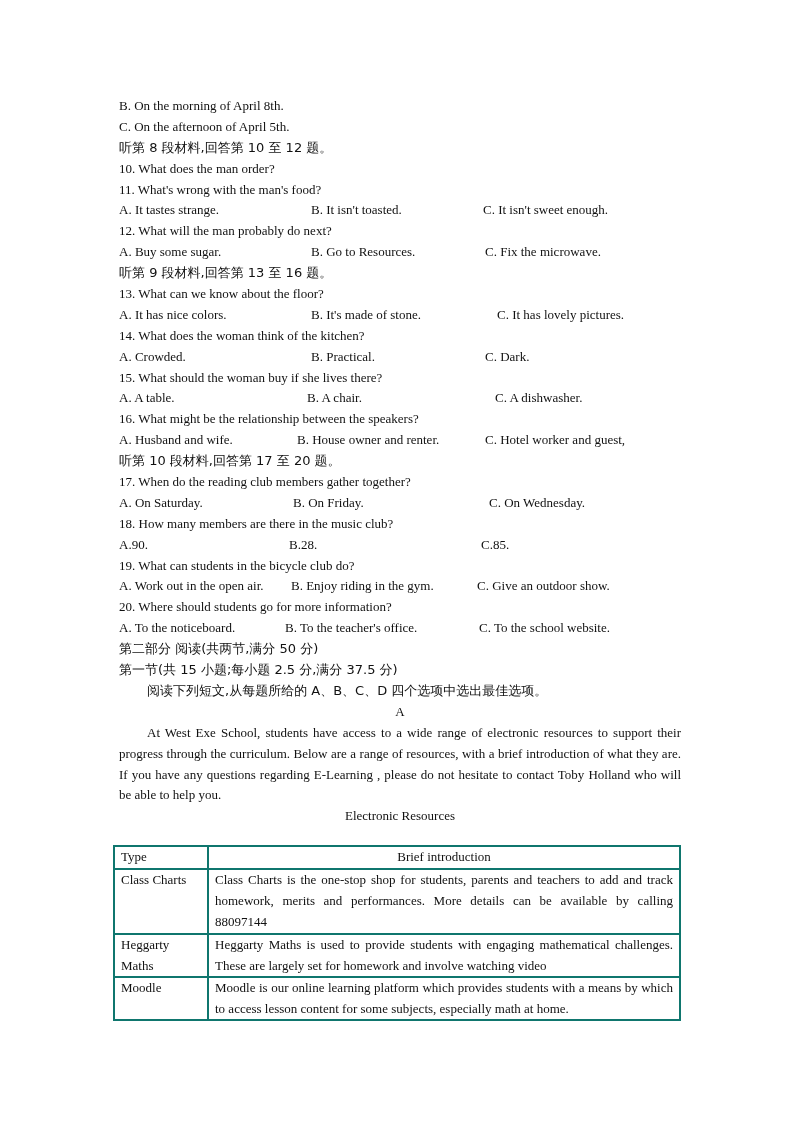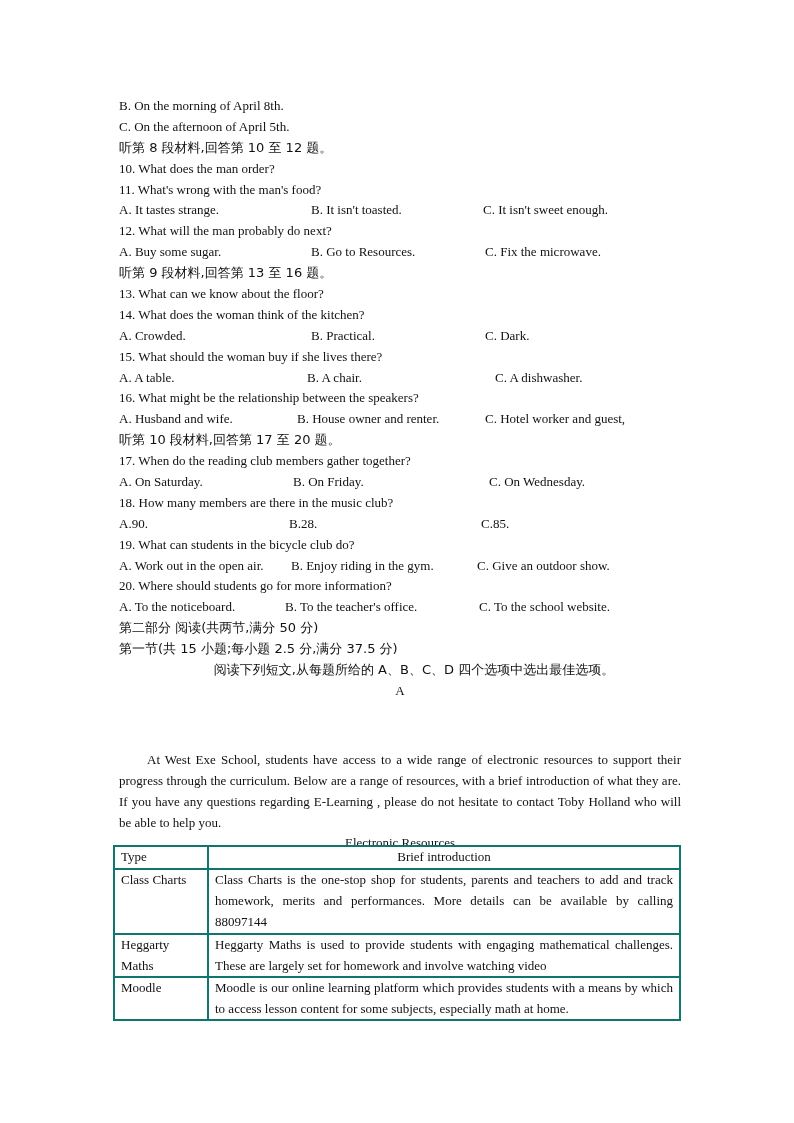--- a/index.html
+++ b/index.html
@@ -6,21 +6,21 @@
   body {
     width: 794px; height: 1123px; position: relative; overflow: hidden;
     font-family: "Liberation Serif", "DejaVu Serif", serif;
     color: #111111; font-size: 13px;
   }
   .page { position: absolute; left: 119px; top: 96px; width: 562px; }
   .line { height: 20.9px; line-height: 20.9px; white-space: nowrap; position: relative; }
   .opt { position: absolute; top: 0; }
   .cn { font-family: "DejaVu Sans", sans-serif; font-size: 13px; letter-spacing: 0; }
   .center { text-align: center; }
-  .indent { padding-left: 28px; text-align: center; }
+  .indent { padding-left: 28px; }
   .para { line-height: 20.9px; text-align: justify; white-space: normal; }
   table.res {
     position: absolute; left: 113px; top: 845px; width: 568px;
     border-collapse: collapse; font-size: 13px;
   }
   table.res td, table.res th {
     border: 2px solid #0f766e; padding: 0 6px; vertical-align: top;
     line-height: 20.9px; font-weight: normal; text-align: left;
   }
   table.res th.intro { text-align: center; }
@@ -47,20 +47,25 @@
 
   <div class="line">12. What will the man probably  do next?</div>
   <div class="line">
     <span class="opt" style="left:0">A. Buy  some sugar.</span>
     <span class="opt" style="left:192px">B.  Go to Resources.</span>
     <span class="opt" style="left:366px">C. Fix the microwave.</span>
   </div>
   <div class="line cn">听第 9 段材料,回答第 13 至 16 题。</div>
 
   <div class="line">13. What can we know about the floor?</div>
+  <div class="line">
+    <span class="opt" style="left:0">A. It has nice colors.</span>
+    <span class="opt" style="left:192px">B.  It's made of stone.</span>
+    <span class="opt" style="left:378px">C.  It has lovely pictures.</span>
+  </div>
 
   <div class="line">14. What does the woman think of the kitchen?</div>
   <div class="line">
     <span class="opt" style="left:0">A. Crowded.</span>
     <span class="opt" style="left:192px">B. Practical.</span>
     <span class="opt" style="left:366px">C. Dark.</span>
   </div>
 
   <div class="line">15. What should the woman buy if  she lives  there?</div>
   <div class="line">
@@ -102,21 +107,21 @@
   <div class="line">
     <span class="opt" style="left:0">A.  To the noticeboard.</span>
     <span class="opt" style="left:166px">B.  To the teacher's office.</span>
     <span class="opt" style="left:360px">C.  To the school website.</span>
   </div>
 
   <div class="line cn">第二部分  阅读(共两节,满分 50 分)</div>
   <div class="line cn">第一节(共 15 小题;每小题 2.5 分,满分 37.5 分)</div>
   <div class="line cn indent">阅读下列短文,从每题所给的 A、B、C、D 四个选项中选出最佳选项。</div>
   <div class="line center">A</div>
-  <div class="para" style="text-indent:28px;margin-top:48px;">At West Exe School, students have access to a  wide range of  electronic  resources to support their progress through the curriculum. Below are a range of resources, with a brief introduction of what they are. If you have any questions regarding E-Learning ,     please do not hesitate to contact Toby Holland  who will  be able to help  you.</div>
+  <div class="para" style="text-indent:28px;">At West Exe School, students have access to a  wide range of  electronic  resources to support their progress through the curriculum. Below are a range of resources, with a brief introduction of what they are. If you have any questions regarding E-Learning ,     please do not hesitate to contact Toby Holland  who will  be able to help  you.</div>
   <div class="line center">Electronic Resources</div>
 </div>
 
 <table class="res">
   <colgroup>
       <col class="c1">
       <col>
     </colgroup>
   <tbody>
       <tr>

